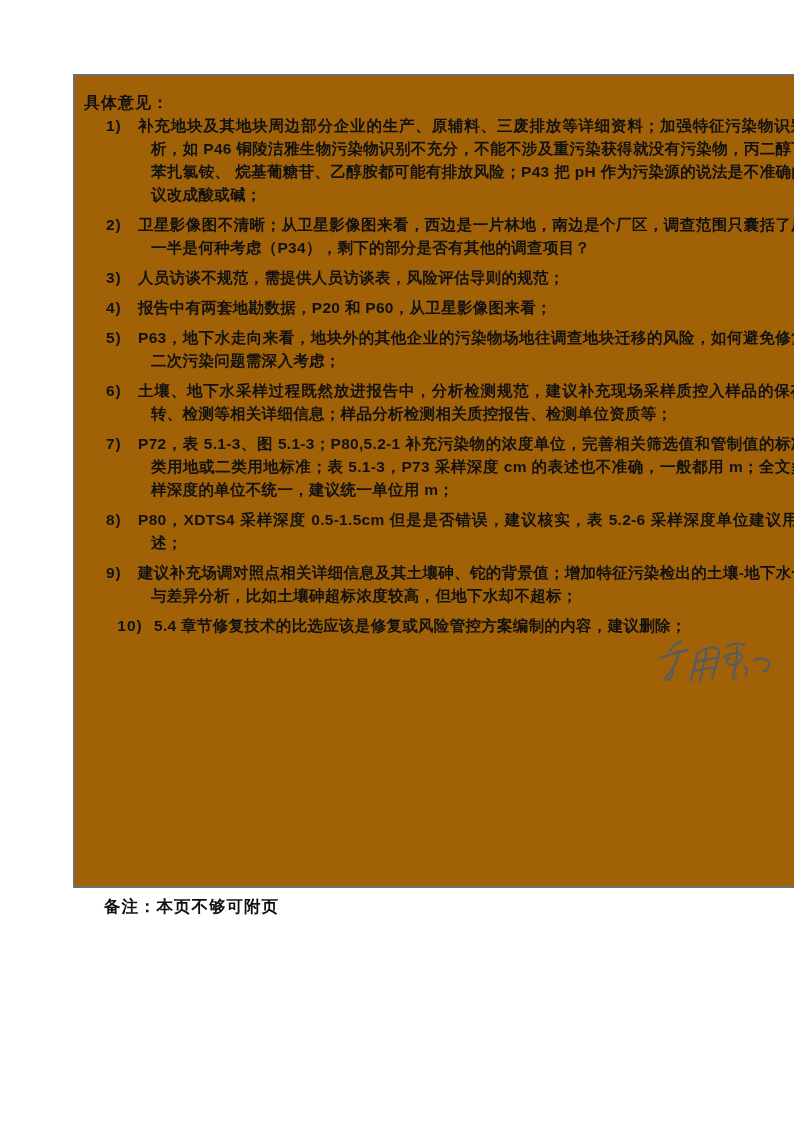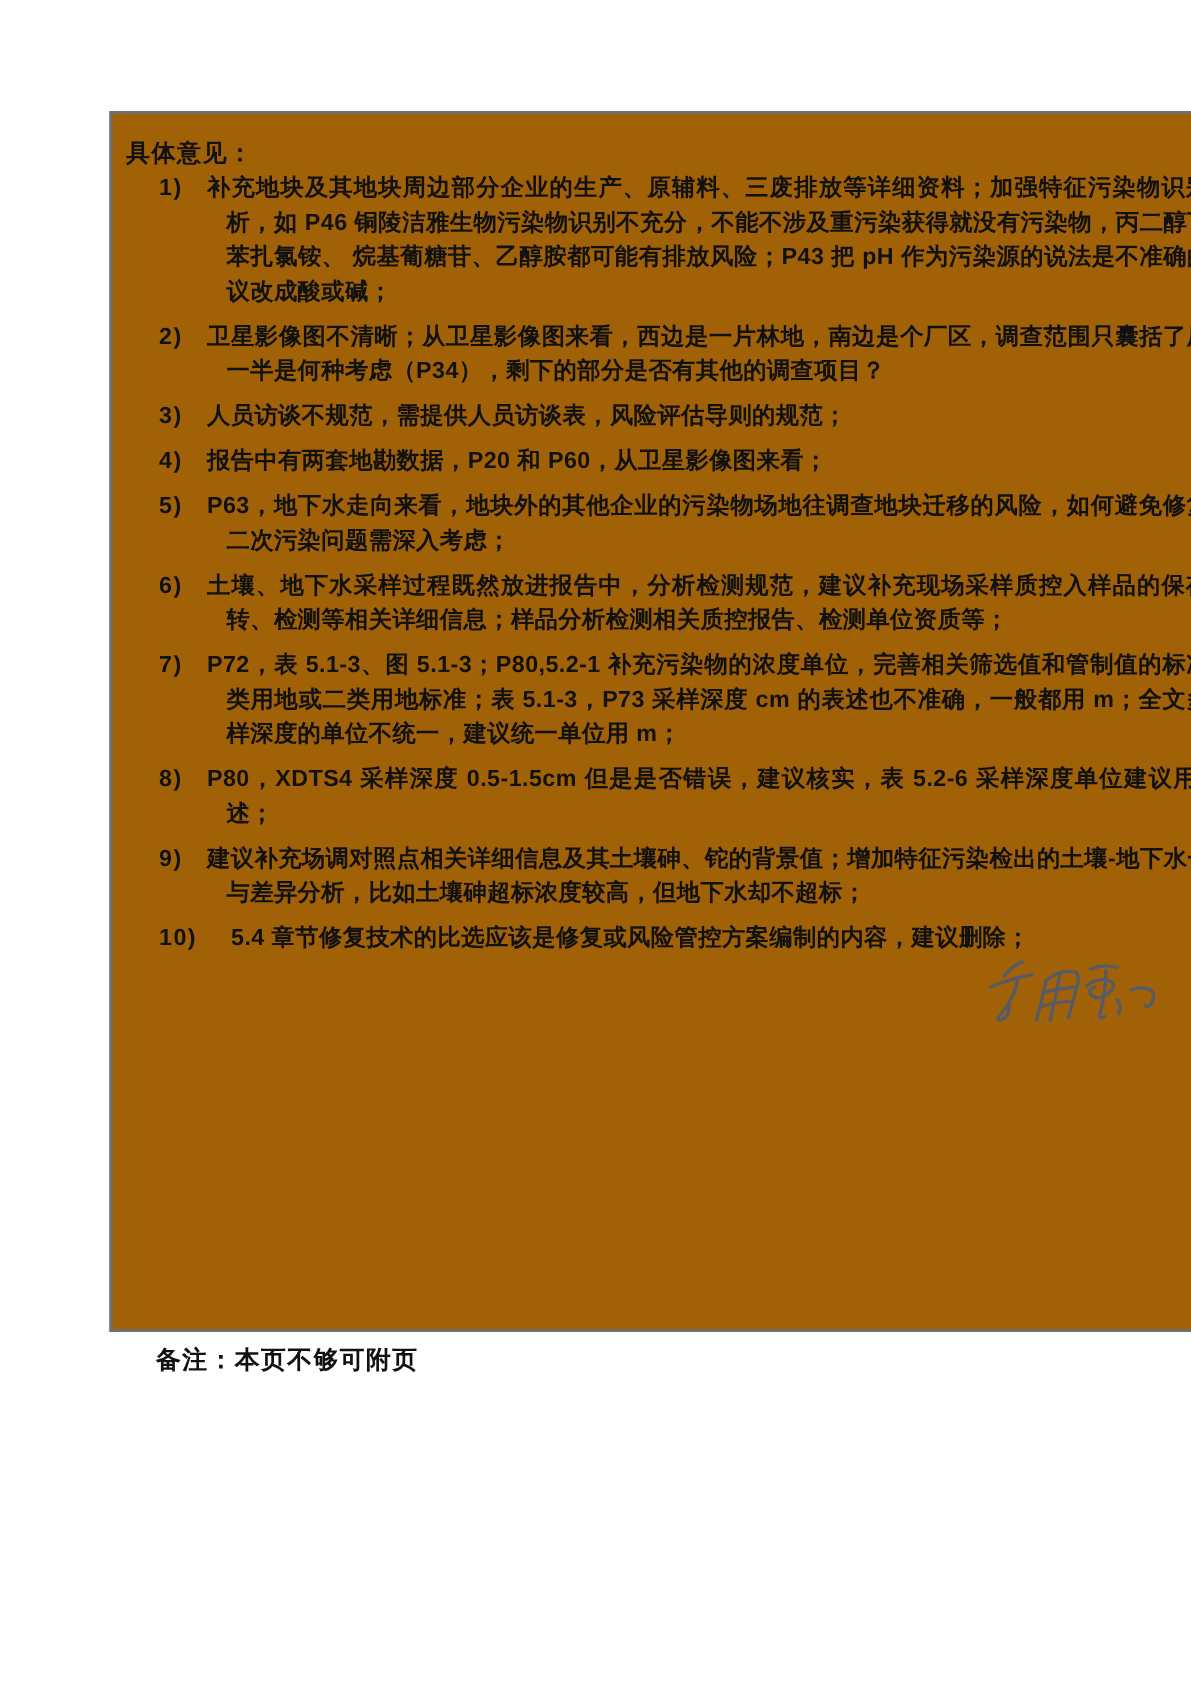--- a/index.html
+++ b/index.html
@@ -14,21 +14,21 @@
     padding:15px 9px 0 9px;overflow:hidden;
   }
   .section-title{font-size:16px;line-height:23px;letter-spacing:1px;}
   .intro{
     margin:17px 0 12px 0;font-size:16px;line-height:23px;
     text-align:justify;letter-spacing:0.5px;
   }
   .opinion-list{padding:0 2px 0 22px;}
   .item{display:flex;margin-bottom:7px;font-size:15.5px;line-height:23px;}
   .item .num{flex:0 0 auto;min-width:32px;letter-spacing:1px;}
-  .item.wide .num{min-width:48px;}
+  .item.wide .num{min-width:48px;text-align:center;}
   .item .txt{
     flex:1 1 auto;text-align:justify;letter-spacing:0.3px;
     padding-left:13px;text-indent:-13px;
   }
   .sig-row{
     display:flex;justify-content:flex-end;align-items:center;
     margin-top:2px;padding-right:62px;font-size:16px;
   }
   .sig-scribble{display:block;margin-left:4px;margin-top:-10px;}
   .footer-note{

